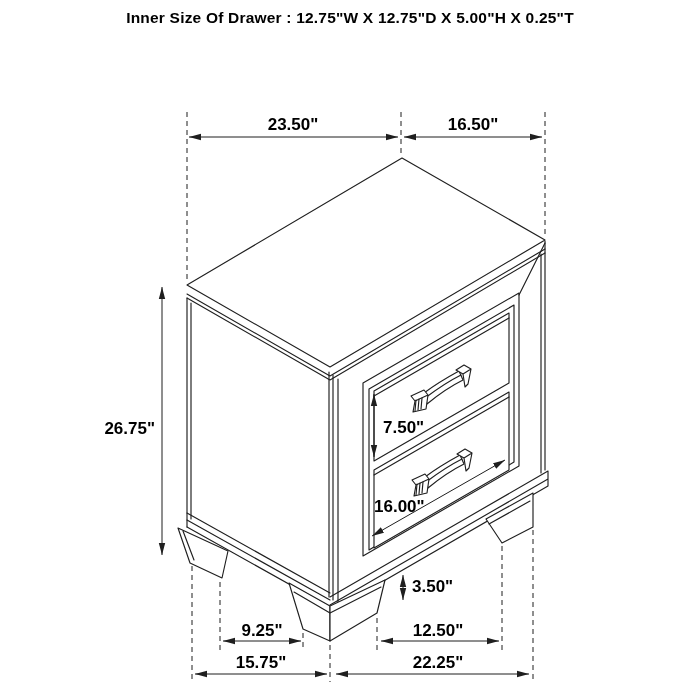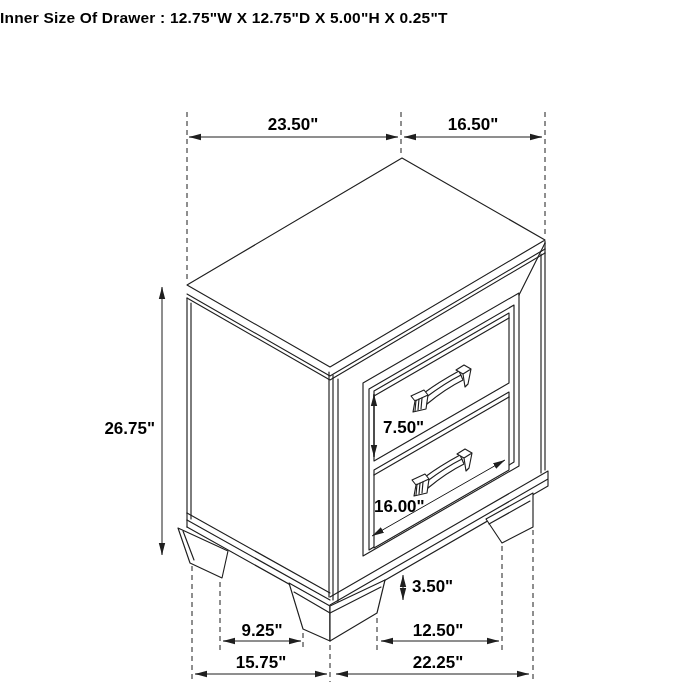--- a/index.html
+++ b/index.html
@@ -15,20 +15,21 @@
     position: relative;
     width: 700px;
     height: 700px;
     background: #ffffff;
   }
   .title {
     position: absolute;
     top: 9px;
     left: 0;
     width: 700px;
+    text-align: center;
     font-size: 15.5px;
     font-weight: bold;
     color: #000000;
     letter-spacing: 0.2px;
   }
   svg { position: absolute; top: 0; left: 0; }
   .body-line {
     stroke: #1f1f1f;
     stroke-width: 1.15;
     stroke-linejoin: round;

